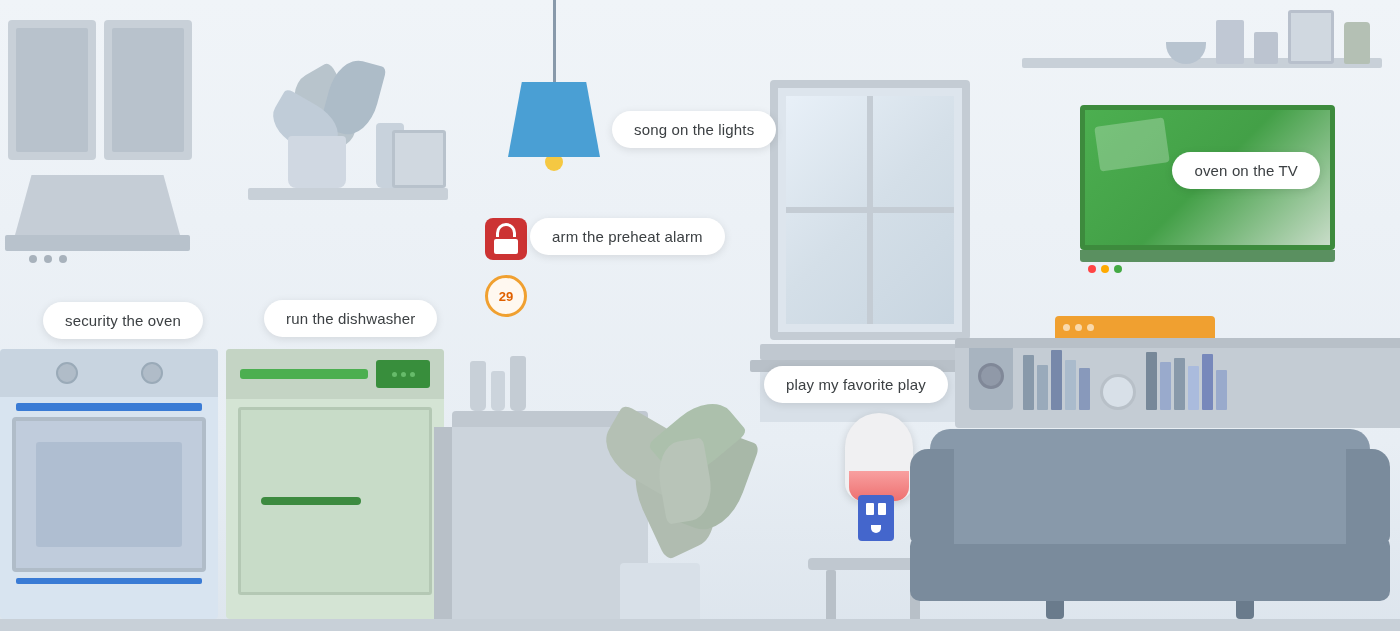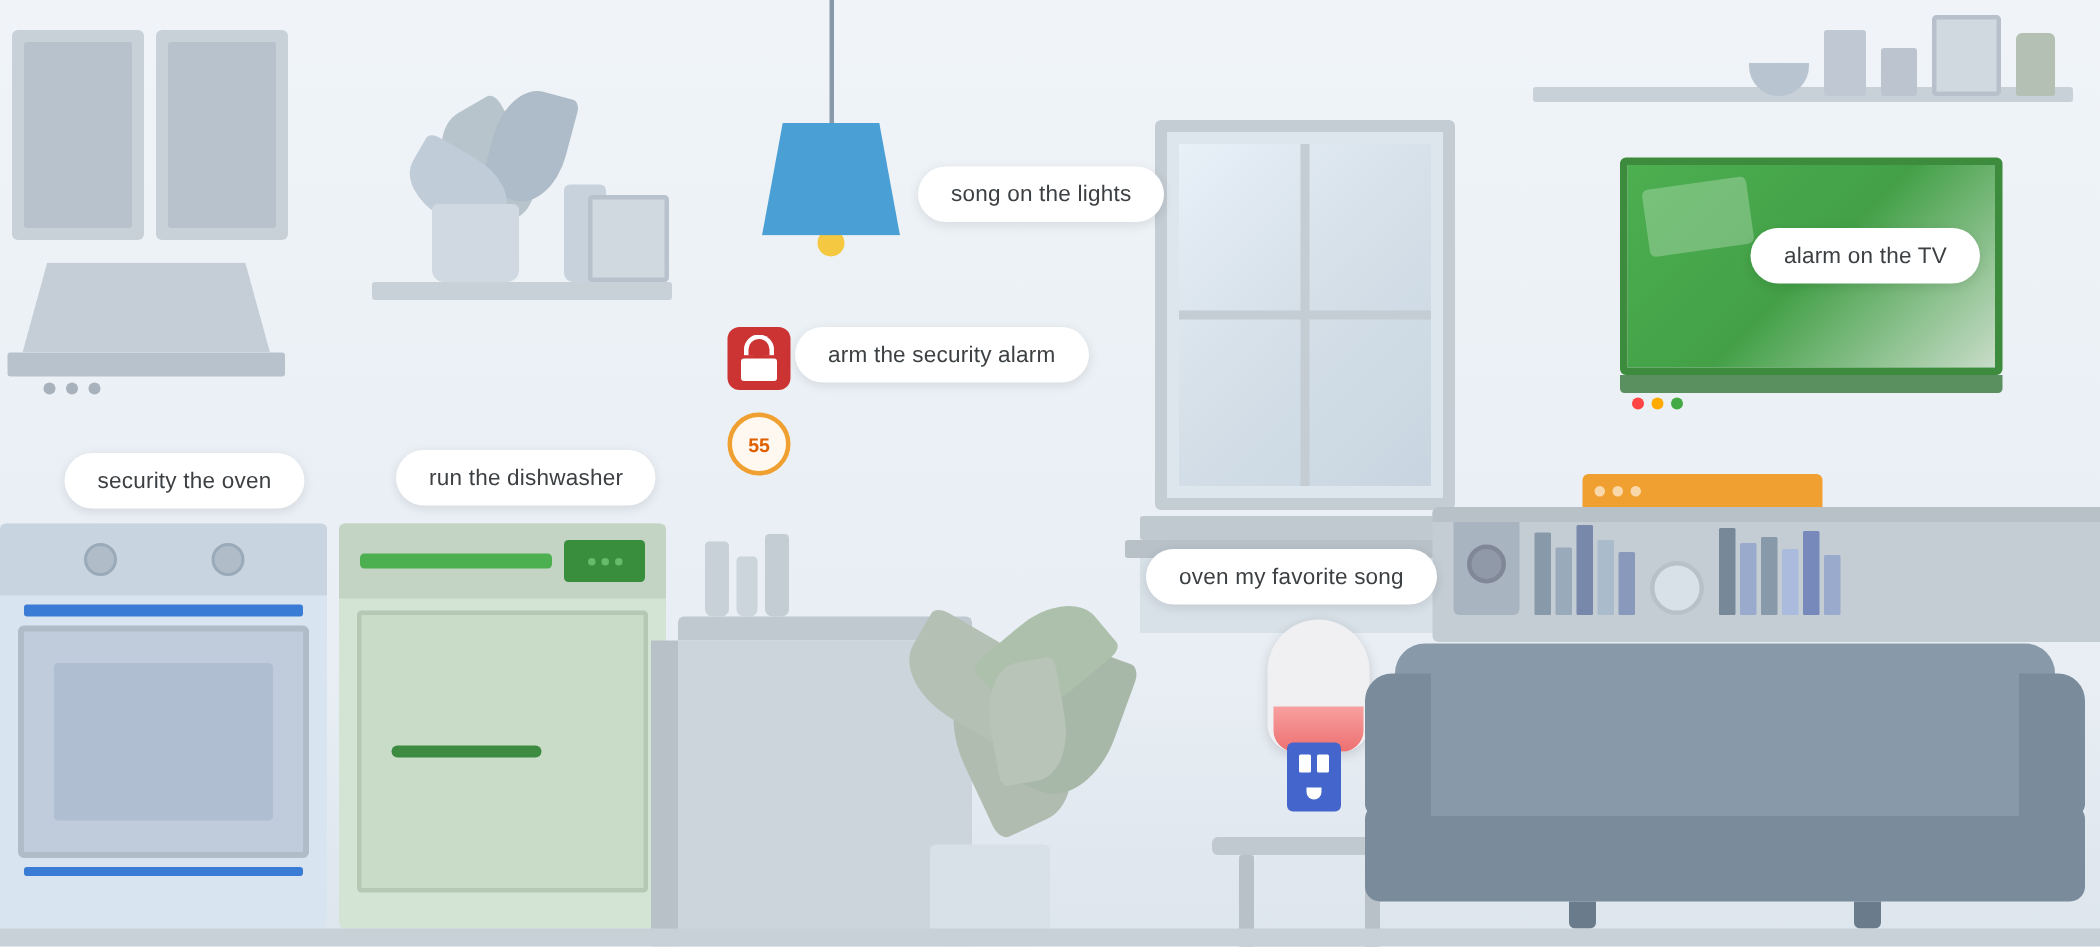--- a/index.html
+++ b/index.html
@@ -306,41 +306,41 @@
   <div class="floor-line"></div>
 
   <div style="position:absolute;top:218px;left:485px;width:42px;height:42px;">
     <div style="width:42px;height:42px;background:#cc3333;border-radius:8px;position:relative;">
       <div style="position:absolute;top:5px;left:11px;width:20px;height:14px;border:3px solid #fff;border-radius:10px 10px 0 0;border-bottom:none;"></div>
       <div style="position:absolute;bottom:6px;left:9px;width:24px;height:15px;background:#fff;border-radius:2px;"></div>
     </div>
   </div>
 
   <div style="position:absolute;top:275px;left:485px;width:42px;height:42px;">
-    <div style="width:42px;height:42px;border-radius:50%;border:3px solid #f0a030;background:#fff8f0;display:flex;align-items:center;justify-content:center;font-size:13px;font-weight:bold;color:#e06000;font-family:Arial;">55</div>
+    <div style="width:42px;height:42px;border-radius:50%;border:3px solid #f0a030;background:#fff8f0;display:flex;align-items:center;justify-content:center;font-size:13px;font-weight:bold;color:#e06000;font-family:Arial;">29</div>
   </div>
 
   <div class="bubble" style="top:111px;left:612px;">
     <span>song on the lights</span>
   </div>
 
   <div class="bubble" style="top:218px;left:530px;">
-    <span>arm the security alarm</span>
+    <span>arm the preheat alarm</span>
   </div>
 
 
   <div class="bubble" style="top:302px;left:43px;">
     <span>security the oven</span>
   </div>
 
   <div class="bubble" style="top:300px;left:264px;">
     <span>run the dishwasher</span>
   </div>
 
   <div class="bubble" style="top:366px;left:764px;">
-    <span>oven my favorite song</span>
+    <span>play my favorite play</span>
   </div>
 
   <div class="bubble" style="top:152px;right:80px;">
-    <span>alarm on the TV</span>
+    <span>oven on the TV</span>
   </div>
 
 </div>
 
 </body></html>

